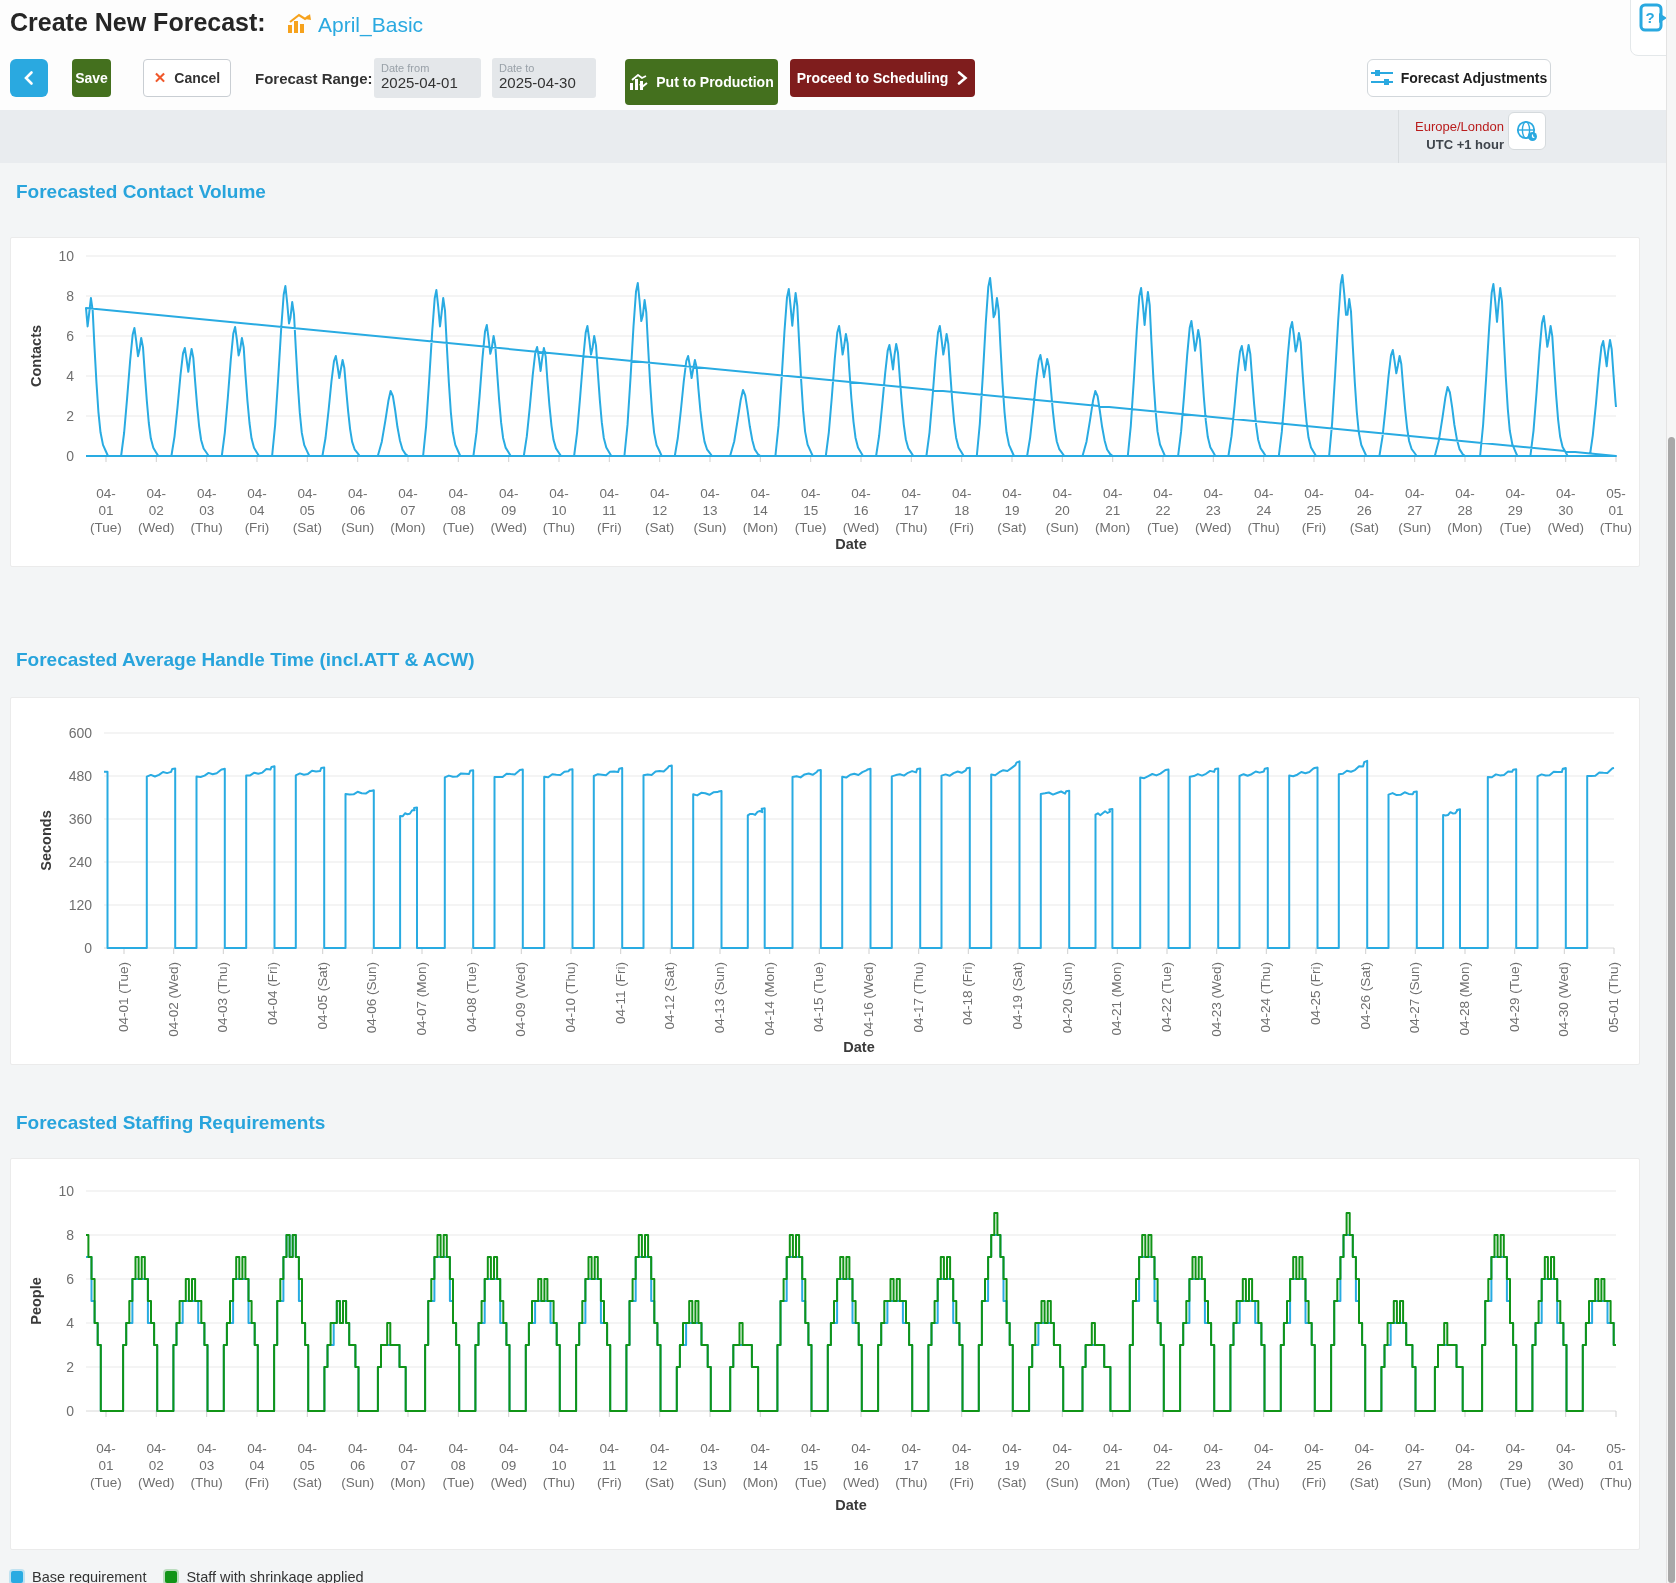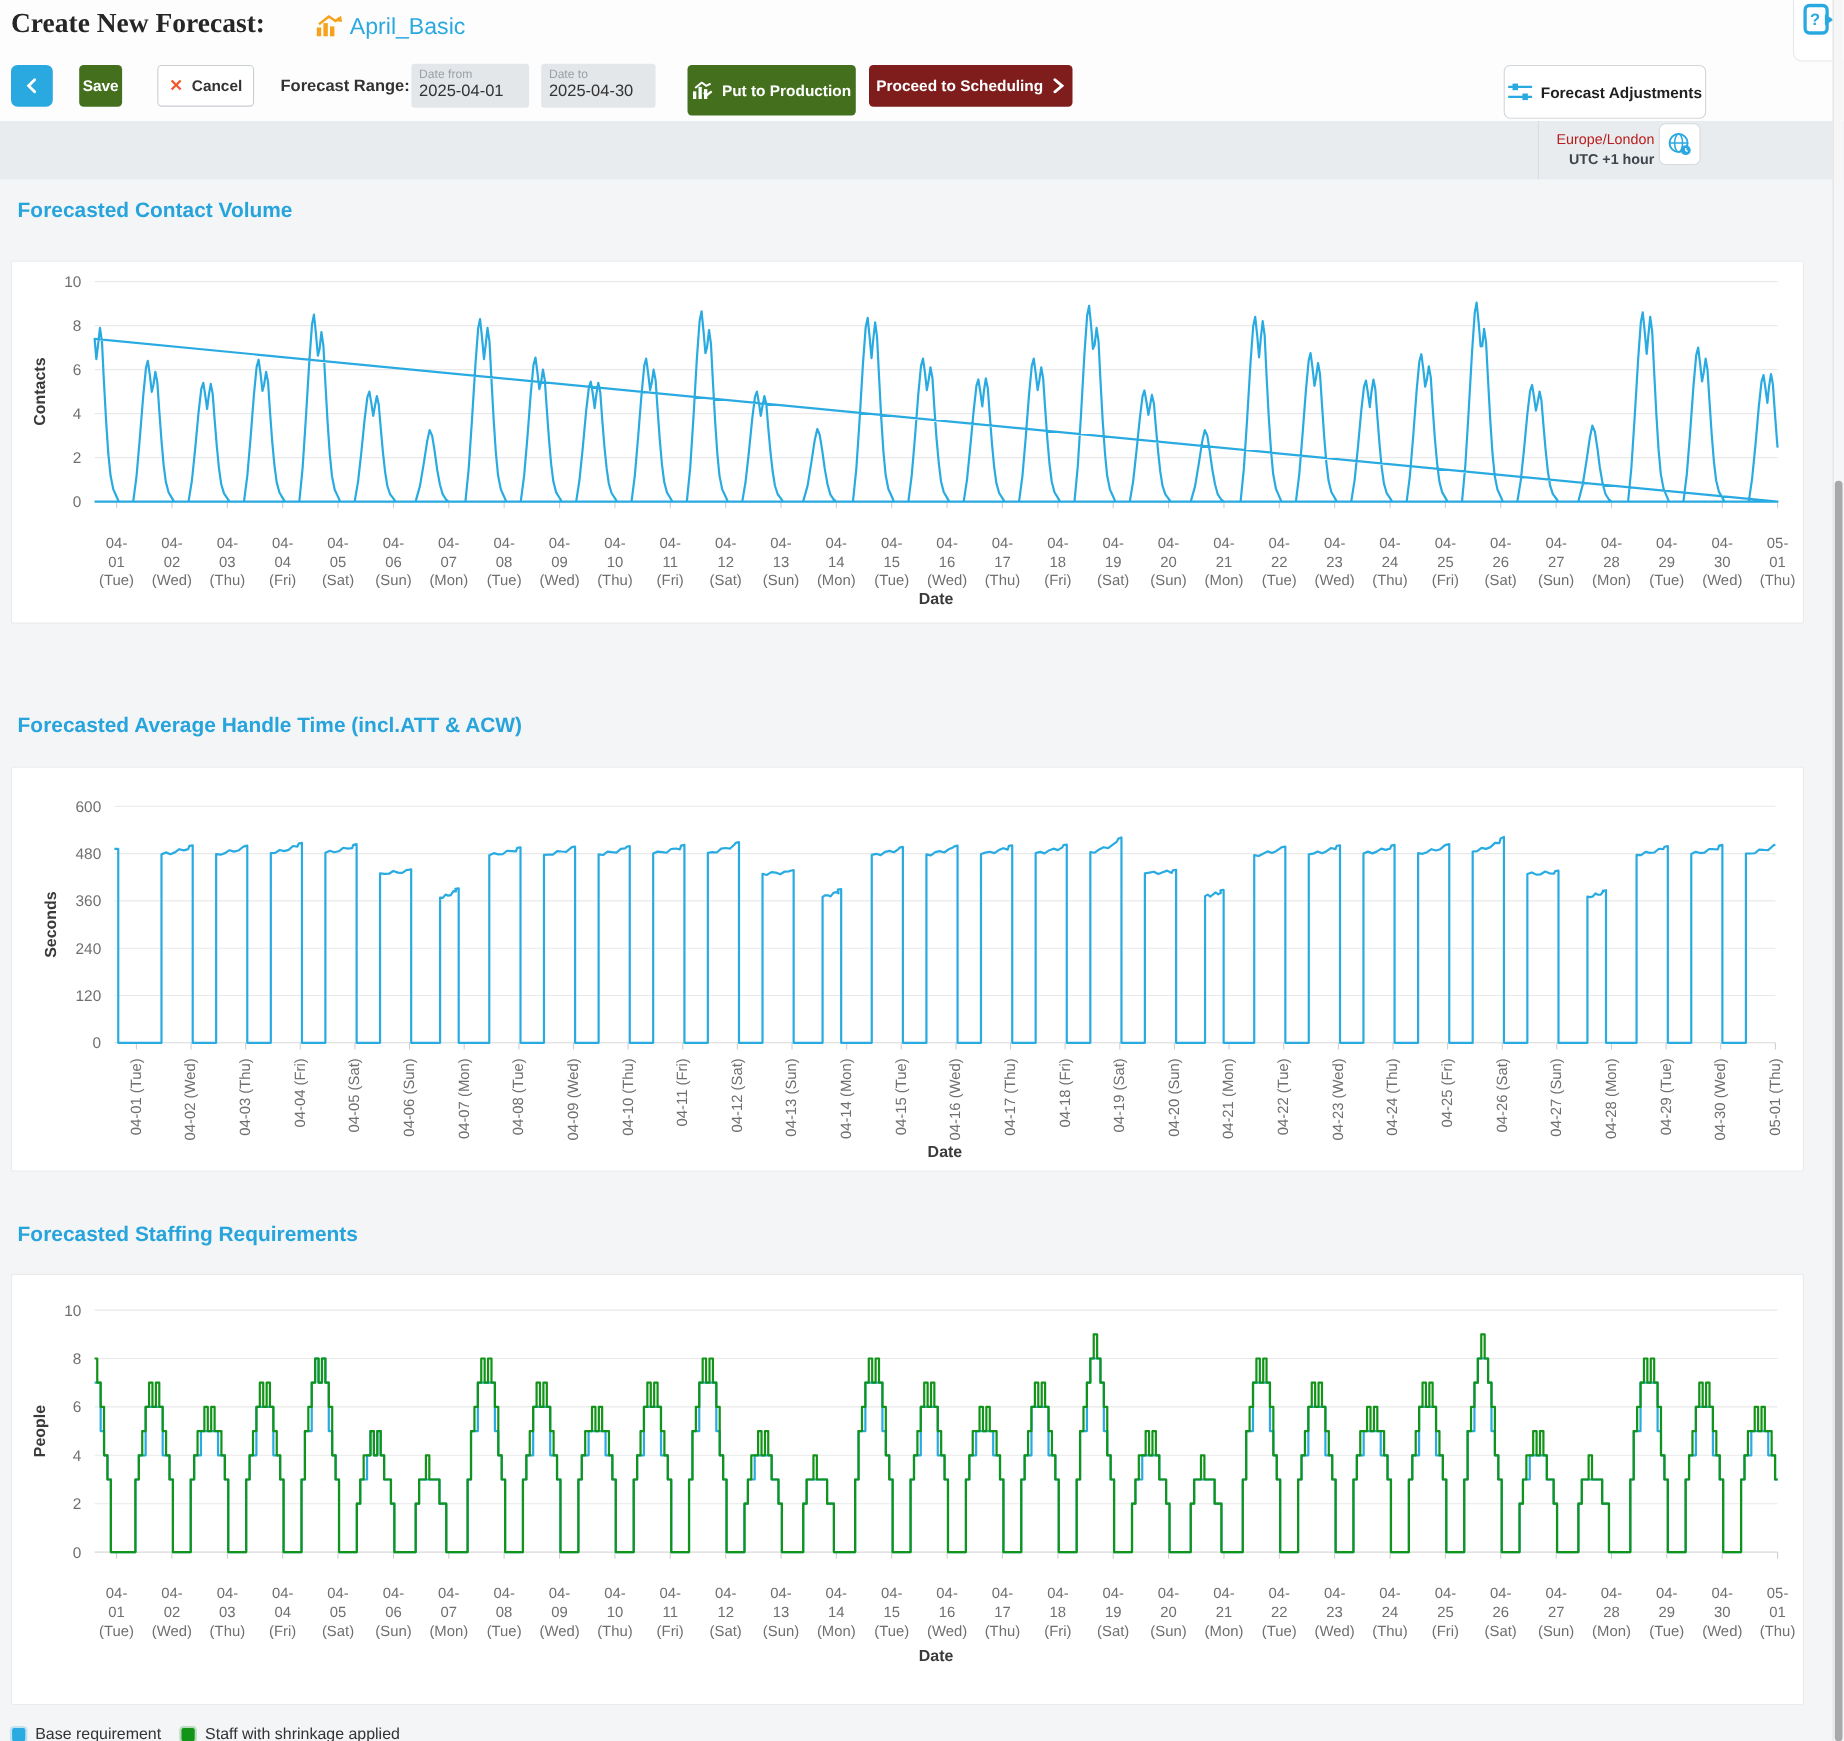--- a/index.html
+++ b/index.html
@@ -2,39 +2,39 @@
 <html><head>
 <meta charset="utf-8">
 <style>
   * { margin:0; padding:0; box-sizing:border-box; }
   html,body { width:1676px; height:1583px; overflow:hidden; }
   body { position:relative; background:#f3f5f6; font-family:"Liberation Sans", sans-serif; color:#333; }
   .abs { position:absolute; }
   .band-top { left:0; top:0; width:1676px; height:110px; background:#fdfdfd; }
   .band-tz { left:0; top:110px; width:1676px; height:53px; background:#e9ecef; }
   .tz-divider { left:1398px; top:110px; width:1px; height:53px; background:#d9dde0; }
-  .page-title { left:10px; top:8px; font-size:25px; font-weight:700; color:#262626;font-family:Liberation Serif, serif; }
+  .page-title { left:10px; top:8px; font-size:25px; font-weight:700; color:#262626; }
   .forecast-name { left:318px; top:13px; font-size:21px; color:#2aa9e0; cursor:pointer; }
   .header-icon { left:286px; top:13px; }
   .help-card { left:1630px; top:-12px; width:70px; height:68px; background:#fff; border:1px solid #e4e8ea; border-radius:8px; }
   .help-icon { left:1638px; top:3px; width:30px; height:30px; }
   .btn { display:flex; align-items:center; justify-content:center; gap:8px; font-size:14px; font-weight:700; border-radius:4px; cursor:pointer; }
   .btn-back { left:10px; top:59px; width:38px; height:38px; background:#2aa9e0; border-radius:6px; }
   .btn-save { left:72px; top:59px; width:39px; height:38px; background:#44701e; color:#fff; }
   .btn-cancel { left:143px; top:59px; width:88px; height:38px; background:#fff; border:1px solid #c9ced3; color:#333; }
   .cancel-x { color:#f0582b; font-size:15px; font-weight:700; }
   .range-label { left:255px; top:70px; font-size:15px; font-weight:700; color:#333; }
   .datebox { top:58px; height:40px; background:#e4e7ea; border-radius:3px; padding:5px 10px 0 7px; }
   .datebox .lbl { font-size:11px; color:#99a1a8; line-height:11px; }
   .datebox .val { font-size:15px; color:#333; line-height:18px; }
   .db-from { left:374px; width:107px; }
   .db-to { left:492px; width:104px; }
   .btn-prod { left:625px; top:59px; width:153px; height:46px; background:#44701e; color:#fff; }
   .btn-proceed { left:790px; top:59px; width:185px; height:38px; background:#7f1d1d; color:#fff; }
-  .btn-adjust { left:1367px; top:59px; width:184px; height:49px; background:#fff; border:1px solid #d2d7db; border-radius:6px; color:#1f1f1f; }
+  .btn-adjust { left:1367px; top:59px; width:184px; height:38px; background:#fff; border:1px solid #d2d7db; border-radius:6px; color:#1f1f1f; }
   .tz-region { left:1398px; top:119px; width:106px; text-align:right; font-size:13px; color:#b91c1c; }
   .tz-offset { left:1398px; top:137px; width:106px; text-align:right; font-size:13px; font-weight:700; color:#3e444b; }
   .btn-globe { left:1508px; top:112px; width:38px; height:38px; background:#fff; border:1px solid #d5dadd; border-radius:6px; display:flex; align-items:center; justify-content:center; cursor:pointer; }
   .chart-title { font-size:19px; font-weight:700; color:#28a4dc; }
   .card { background:#fff; border:1px solid #ebebeb; border-radius:2px; left:10px; width:1630px; }
   svg text.yt { font-family:"Liberation Sans",sans-serif; font-size:14px; fill:#6f6f6f; }
   svg text.xt { font-family:"Liberation Sans",sans-serif; font-size:13.5px; fill:#6f6f6f; }
   svg text.at { font-family:"Liberation Sans",sans-serif; font-size:14.5px; font-weight:700; fill:#3a3a3a; }
   .legend { position:absolute; left:0; width:1630px; display:flex; gap:19px; align-items:center;margin-top:44px; }
   .legend-item { display:flex; align-items:center; gap:9px; font-size:14.5px; color:#333; cursor:pointer; }

